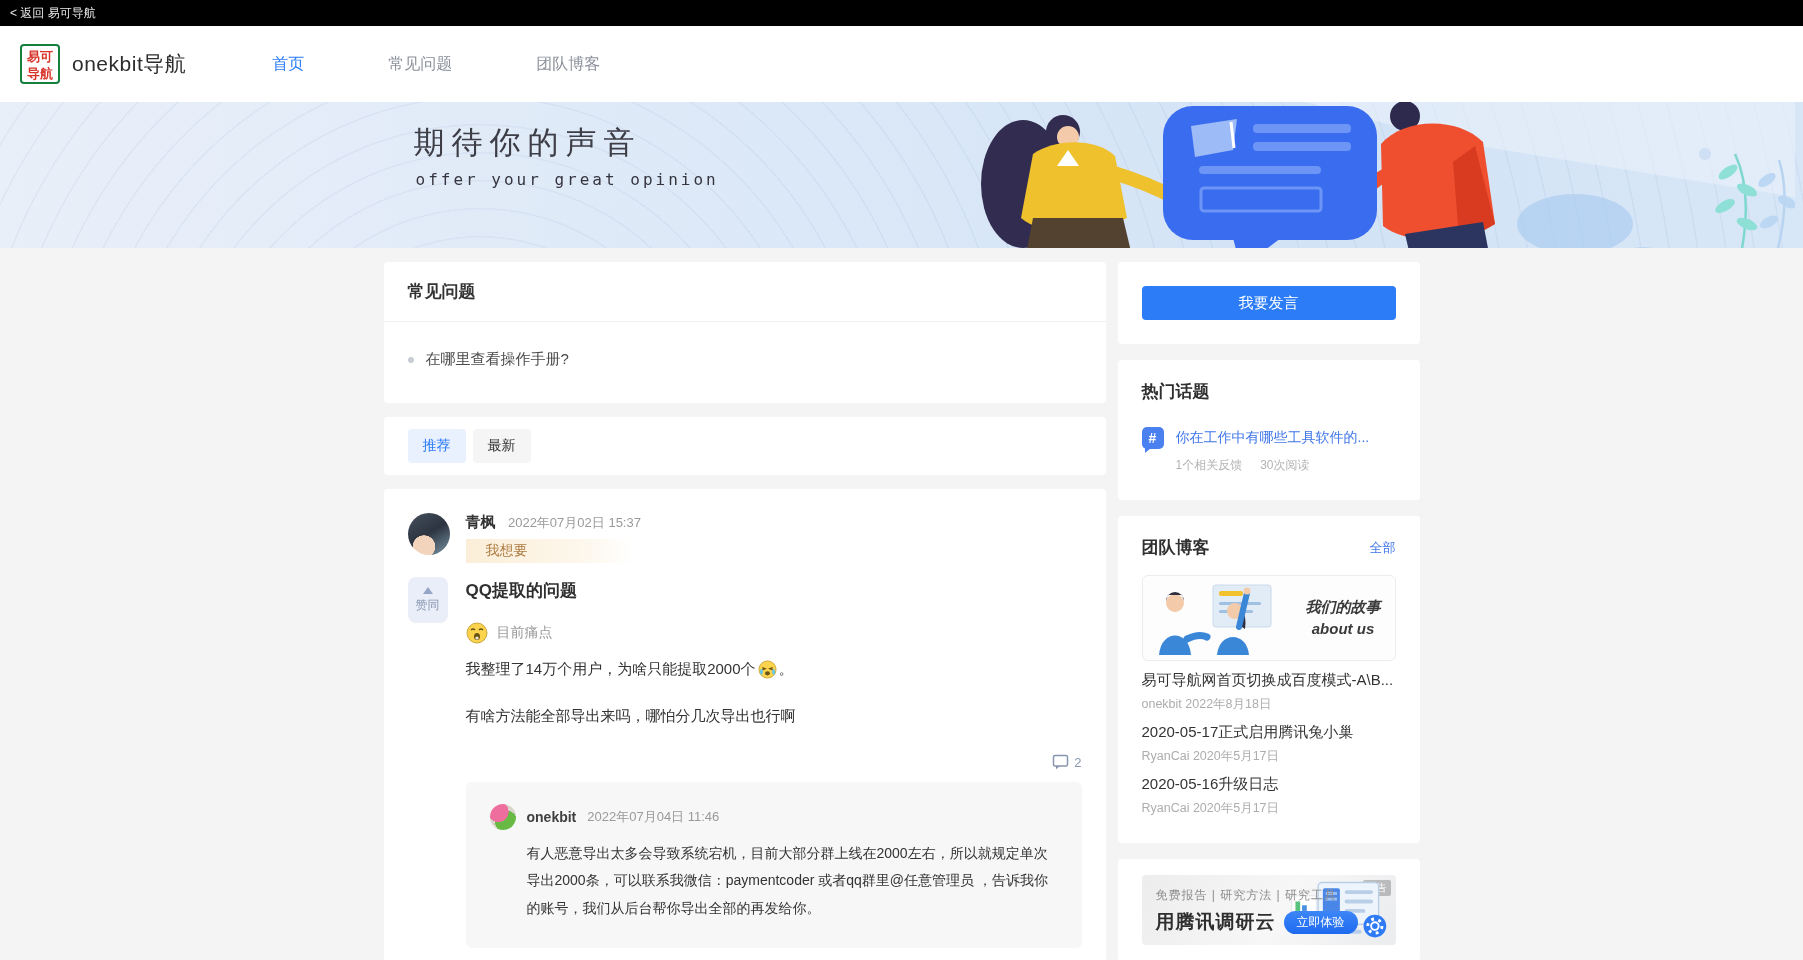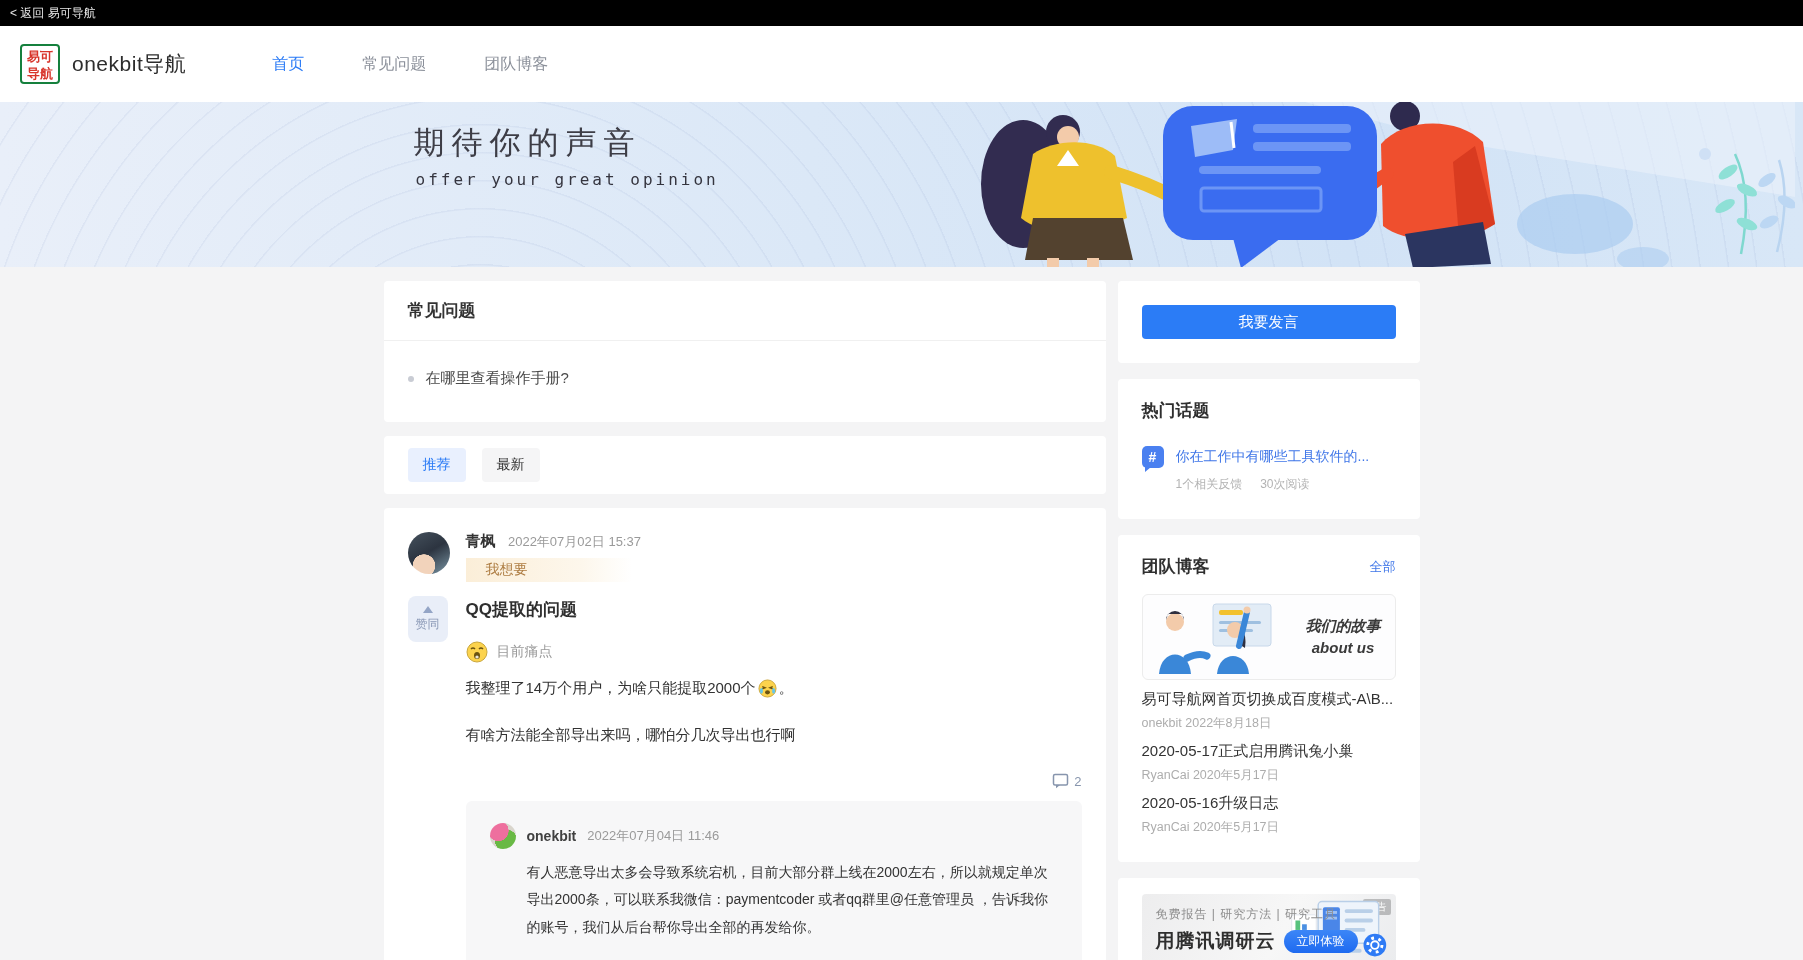--- a/index.html
+++ b/index.html
@@ -6,46 +6,46 @@
   body { font-family:"Liberation Sans","DejaVu Sans",sans-serif; }
   .page { width:1803px; height:960px; overflow:hidden; position:relative; background:#f4f4f5; }
 
   
   .topbar { height:26px; background:#000000; color:#e8e8e8; font-size:12px; display:flex; align-items:center; padding-left:10px; }
 
   
   .header { height:76px; background:#fff; display:flex; align-items:center; padding:0 20px; }
   .logo-seal { width:40px; height:40px; border:2px solid #15803d; border-radius:4px; color:#d8342a; font-weight:bold; font-size:13px; line-height:17px; text-align:center; padding-top:2px; background:#fff; }
   .brand { font-size:21px; color:#2d2d2d; margin-left:12px; letter-spacing:0.5px; }
-  .nav { display:flex; margin-left:86px; gap:58px; }
+  .nav { display:flex; margin-left:86px; gap:84px; }
   .nav-item { font-size:16px; color:#8b909a; cursor:pointer; }
   .nav-item.active { color:#2b7bf6; }
 
   
-  .banner { height:165px; position:relative; overflow:hidden; background:linear-gradient(90deg,#e9eff9 0%,#dbe8f7 45%,#d2e3f6 75%,#d8e7f7 100%);text-align:center; }
+  .banner { height:146px; position:relative; overflow:hidden; background:linear-gradient(90deg,#e9eff9 0%,#dbe8f7 45%,#d2e3f6 75%,#d8e7f7 100%);text-align:center; }
   .banner::before { content:""; position:absolute; inset:0; background:repeating-radial-gradient(circle at 480px 330px, rgba(255,255,255,0) 0 26px, rgba(125,145,195,0.10) 27px 28px); }
   .banner-inner { width:1036px; margin:0 auto; position:relative; height:100%; }
   .banner-title { position:absolute; left:30px; top:20px; font-family:"Liberation Serif","DejaVu Serif",serif; font-size:31px; color:#3d3d46; letter-spacing:7px; }
   .banner-sub { position:absolute; left:32px; top:68px; font-family:"DejaVu Sans Mono","Liberation Mono",monospace; font-size:16px; color:#35353f; letter-spacing:3px; }
   .banner-art { position:absolute; left:935px; top:0; }
 
   
   .main { width:1036px; margin:0 auto; padding-top:14px; display:flex; gap:12px; }
   .col-left { width:722px; }
   .col-right { width:302px; }
   .card { background:#fff; border-radius:4px; }
 
   
   .faq-head { padding:18px 24px; font-size:17px; font-weight:bold; color:#333; border-bottom:1px solid #f0f0f0; }
   .faq-body { padding:28px 24px 34px; }
   .faq-item { display:flex; align-items:center; gap:12px; font-size:15px; color:#4a4a4a; cursor:pointer; }
   .faq-dot { width:6px; height:6px; border-radius:50%; background:#c9ccd4; }
 
   
-  .tabs-card { margin-top:14px; padding:12px 24px; display:flex; gap:16px; }
+  .tabs-card { margin-top:14px; padding:12px 24px; display:flex; gap:7px; }
   .tab { font-size:14px; padding:8px 15px; border-radius:4px; cursor:pointer; background:#f5f5f6; color:#333; }
   .tab.active { background:#e9f0fe; color:#2b7bf6; }
 
   
   .post-card { margin-top:14px; padding:24px 24px 30px; }
   .post-head { display:flex; align-items:flex-start; gap:16px; }
   .avatar-lg { width:42px; height:42px; border-radius:50%; flex:none;
     background: radial-gradient(circle at 38% 80%, #f2d3bb 0 26%, rgba(0,0,0,0) 27%),
                 linear-gradient(150deg,#46525e 0%,#2c3440 48%,#7a95a4 100%); }
   .post-meta-name { font-size:15px; font-weight:bold; color:#333; }

